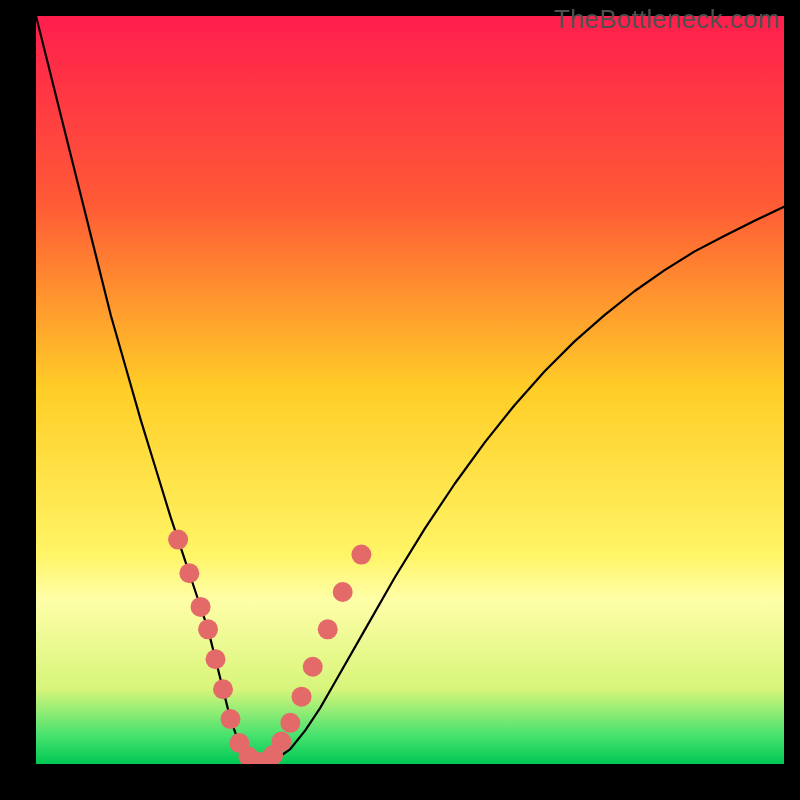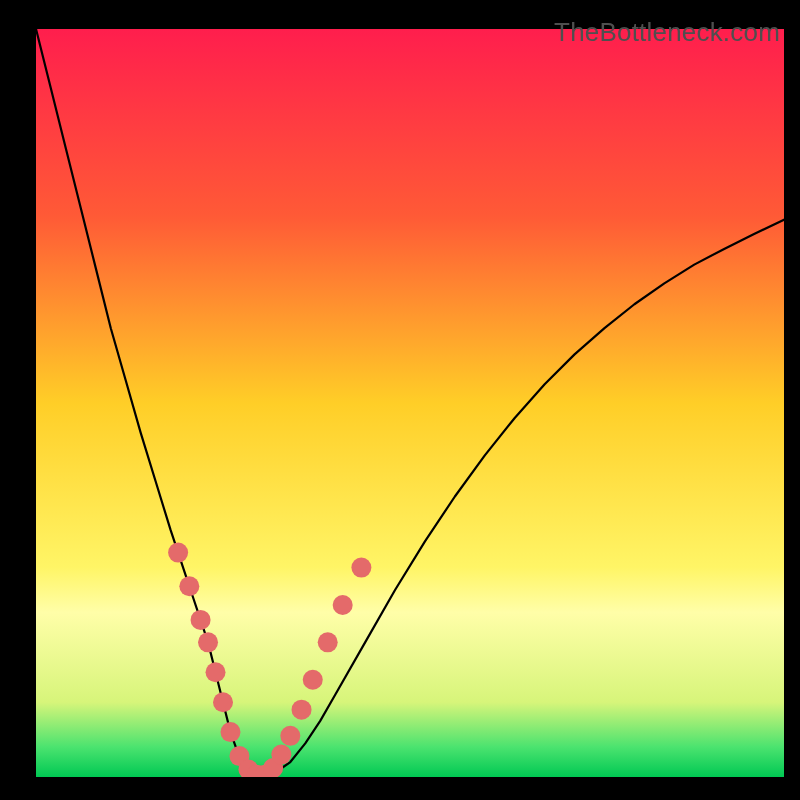--- a/index.html
+++ b/index.html
@@ -1,16 +1,16 @@
 <!DOCTYPE html>
 <html><head>
 <meta charset="utf-8">
 <style>
   html,body{margin:0;padding:0;width:800px;height:800px;overflow:hidden;background:#000;font-family:Arial,Helvetica,sans-serif}
-  .frame{position:absolute;left:0;top:13px;width:800px;height:656px;background:#000}
+  .frame{position:absolute;left:0;top:0;width:800px;height:656px;background:#000}
   .plot{position:absolute;left:36px;top:16px;width:748px;height:748px}
   .watermark{position:absolute;top:4px;right:20px;color:#4f4f4f;font-size:26px;font-weight:400;letter-spacing:.2px}
   svg{display:block}
 </style>
 </head>
 <body>
 <div class="frame">
   <div class="plot">
     <svg id="svg" width="748" height="748" viewBox="0 0 748 748">
         <defs>

